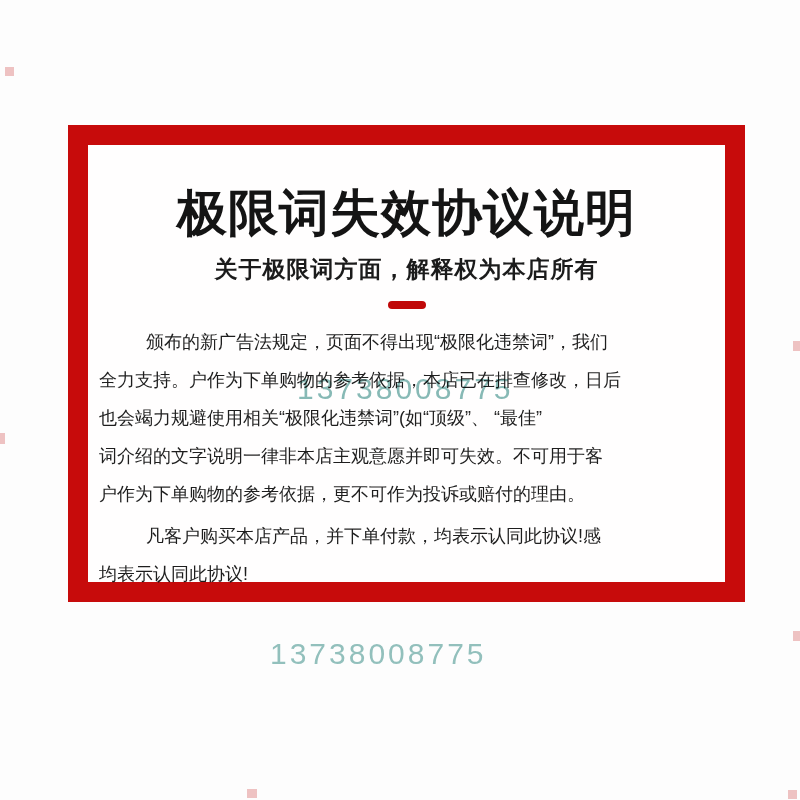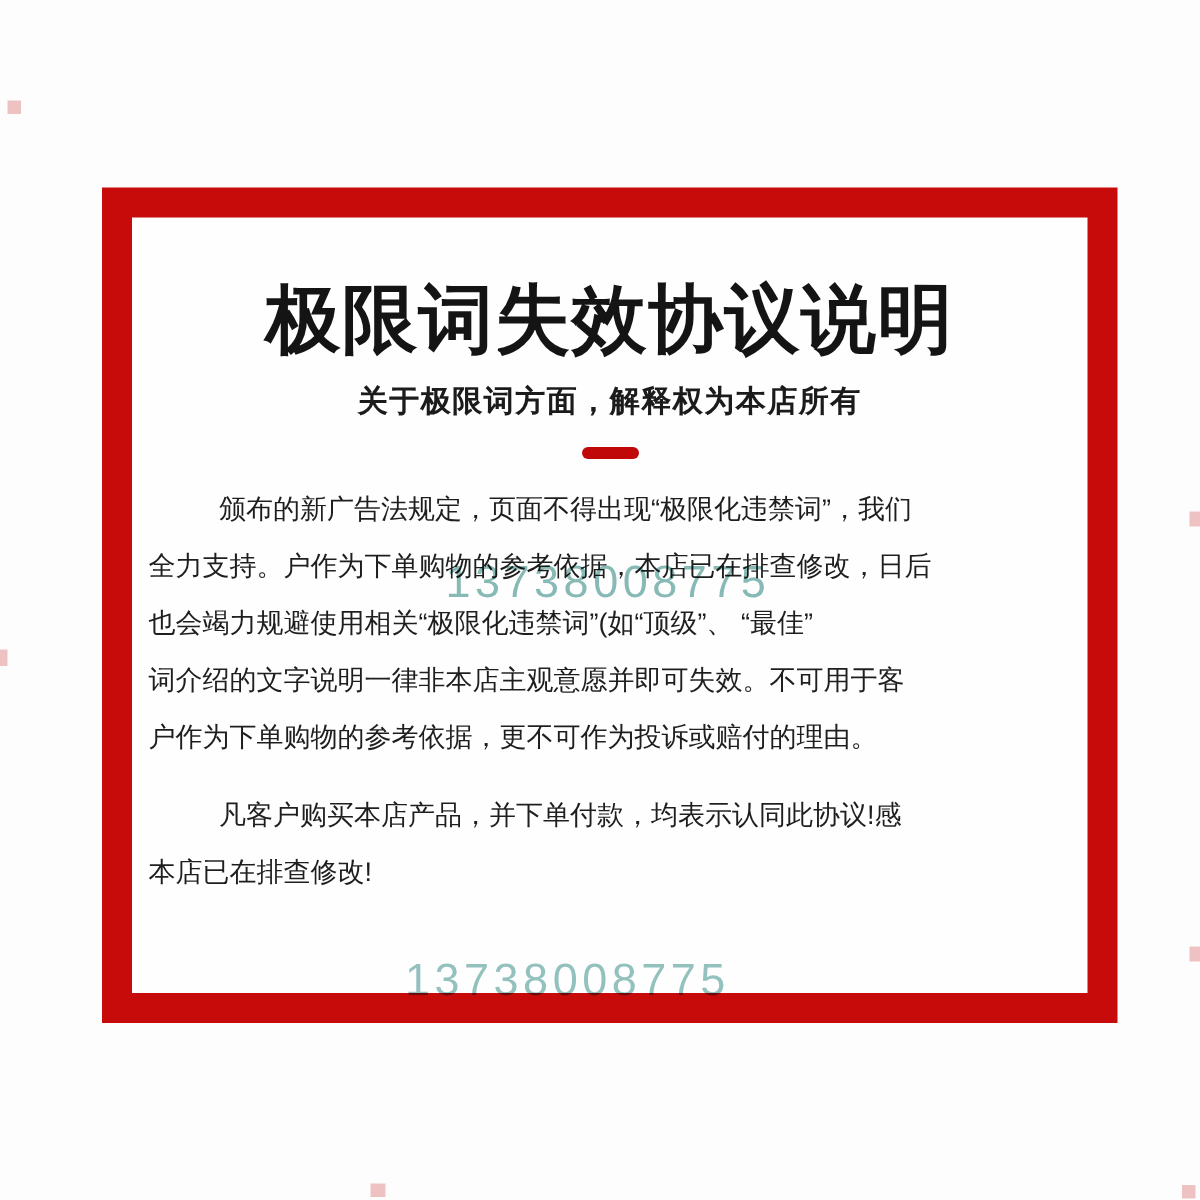--- a/index.html
+++ b/index.html
@@ -2,40 +2,40 @@
 <html><head>
 <meta charset="utf-8">
 <style>
   html,body{margin:0;padding:0}
   body{
     width:800px;height:800px;position:relative;overflow:hidden;
     background:#fdfdfd;
     font-family:"Liberation Sans",sans-serif;
   }
   .frame{
-    position:absolute;left:68px;top:125px;width:677px;height:557px;
+    position:absolute;left:68px;top:125px;width:677px;height:477px;
     box-sizing:border-box;border:20px solid #c70b0b;background:#fffefe;
     z-index:1;
   }
   .title{
     margin:40px 0 0;text-align:center;
     font-size:50px;line-height:1.15;font-weight:900;color:#141414;
     letter-spacing:1px;
   }
   .subtitle{
     margin-top:12px;text-align:center;
-    font-size:20px;line-height:1.3;font-weight:700;color:#1b1b1b;
+    font-size:23px;line-height:1.3;font-weight:700;color:#1b1b1b;
     letter-spacing:1px;
   }
   .divider{
     width:38px;height:8px;border-radius:4px;background:#c00808;
     margin:17px auto 0;
   }
   .para{margin:14px 0 0;padding:0 11px}
-  .para.second{margin-top:14px}
+  .para.second{margin-top:4px}
   .line{
     font-size:18px;line-height:38px;font-weight:500;color:#1e1e1e;
     white-space:nowrap;
   }
   .line.indent{padding-left:47px}
   .watermark{
     position:absolute;z-index:5;
     font-size:30px;font-weight:500;letter-spacing:3px;color:#0f766e;
     mix-blend-mode:multiply;pointer-events:none;
   }
@@ -65,21 +65,21 @@
     <div class="para">
       <div class="line indent">颁布的新广告法规定，页面不得出现“极限化违禁词”，我们</div>
       <div class="line">全力支持。户作为下单购物的参考依据，本店已在排查修改，日后</div>
       <div class="line">也会竭力规避使用相关“极限化违禁词”(如“顶级”、 “最佳”</div>
       <div class="line">词介绍的文字说明一律非本店主观意愿并即可失效。不可用于客</div>
       <div class="line">户作为下单购物的参考依据，更不可作为投诉或赔付的理由。</div>
     </div>
 
     <div class="para second">
       <div class="line indent">凡客户购买本店产品，并下单付款，均表示认同此协议!感</div>
-      <div class="line">本店已在排查修改!</div>
+      <div class="line">均表示认同此协议!</div>
     </div>
 
   </div>
 
   <div class="watermark wm-center">13738008775</div>
 
   <div class="watermark wm-bottom">13738008775</div>
 
   <div class="speck s1"></div>
   <div class="speck s2"></div>

